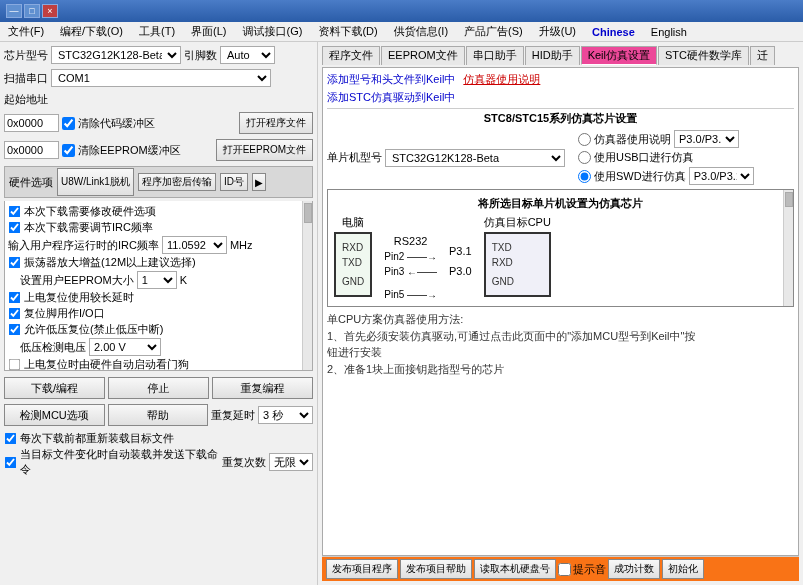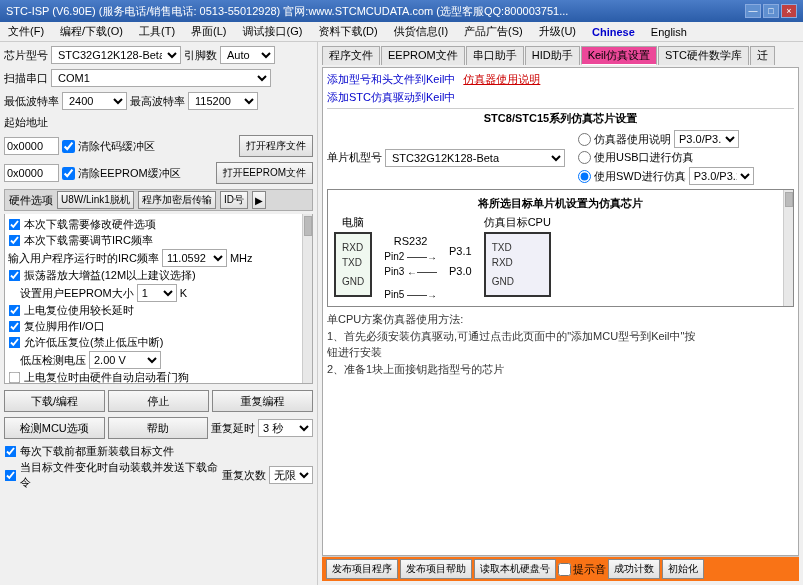--- a/index.html
+++ b/index.html
@@ -221,21 +221,20 @@
       text-align: center;
       font-size: 11px;
       font-weight: bold;
       margin-bottom: 4px;
     }
   </style>
 </head>
 <body>
 
 <div class="title-bar">
-  <span class="title-text">STC-ISP (V6.90E) (服务电话/销售电话: 0513-55012928) 官网:www.STCMCUDATA.com (选型客服QQ:800003751...</span>
   <div class="title-controls">
     <div class="title-btn">—</div>
     <div class="title-btn">□</div>
     <div class="title-btn" style="background:#c04040;">×</div>
   </div>
 </div>
 
 <div class="menu-bar">
   <span class="menu-item">文件(F)</span>
   <span class="menu-item">编程/下载(O)</span>
@@ -265,50 +264,40 @@
       </select>
     </div>
 
     <div class="field-row">
       <span class="label">扫描串口</span>
       <select class="select-box" style="width:220px;">
         <option>COM1</option>
       </select>
     </div>
 
-    <div class="field-row">
-      <span class="label">最低波特率</span>
-      <select class="select-box" style="width:65px;">
-        <option>2400</option>
-      </select>
-      <span class="label">最高波特率</span>
-      <select class="select-box" style="width:70px;">
-        <option>115200</option>
-      </select>
-    </div>
 
     <div class="addr-row">
       <span class="label">起始地址</span>
     </div>
     <div class="addr-row">
       <input class="addr-input" value="0x0000" style="">
       <input type="checkbox" checked="" style="">
       <span class="label">清除代码缓冲区</span>
       <button class="btn" style="margin-left:auto;font-size:10px;">打开程序文件</button>
     </div>
     <div class="addr-row">
       <input class="addr-input" value="0x0000" style="">
       <input type="checkbox" checked="" style="">
       <span class="label">清除EEPROM缓冲区</span>
       <button class="btn" style="margin-left:auto;font-size:10px;">打开EEPROM文件</button>
     </div>
 
     <div class="hw-options-header">
       <span>硬件选项</span>
-      <button class="btn" style="height:18px;font-size:10px;padding:0 3px;">U8W/Link1脱机</button>
+      <button class="btn" style="height:28px;font-size:10px;padding:0 3px;">U8W/Link1脱机</button>
       <button class="btn" style="height:18px;font-size:10px;padding:0 3px;">程序加密后传输</button>
       <button class="btn" style="height:18px;font-size:10px;padding:0 3px;">ID号</button>
       <button class="btn" style="height:18px;font-size:10px;padding:0 2px;">▶</button>
     </div>
     <div style="border:1px solid #aaa;border-top:none;padding:3px;height:170px;overflow:hidden;background:white;position:relative;">
 
       <div class="checkbox-row">
         <input type="checkbox" checked="" class="checkbox-small" style="">
         <span>本次下载需要修改硬件选项</span>
       </div>

